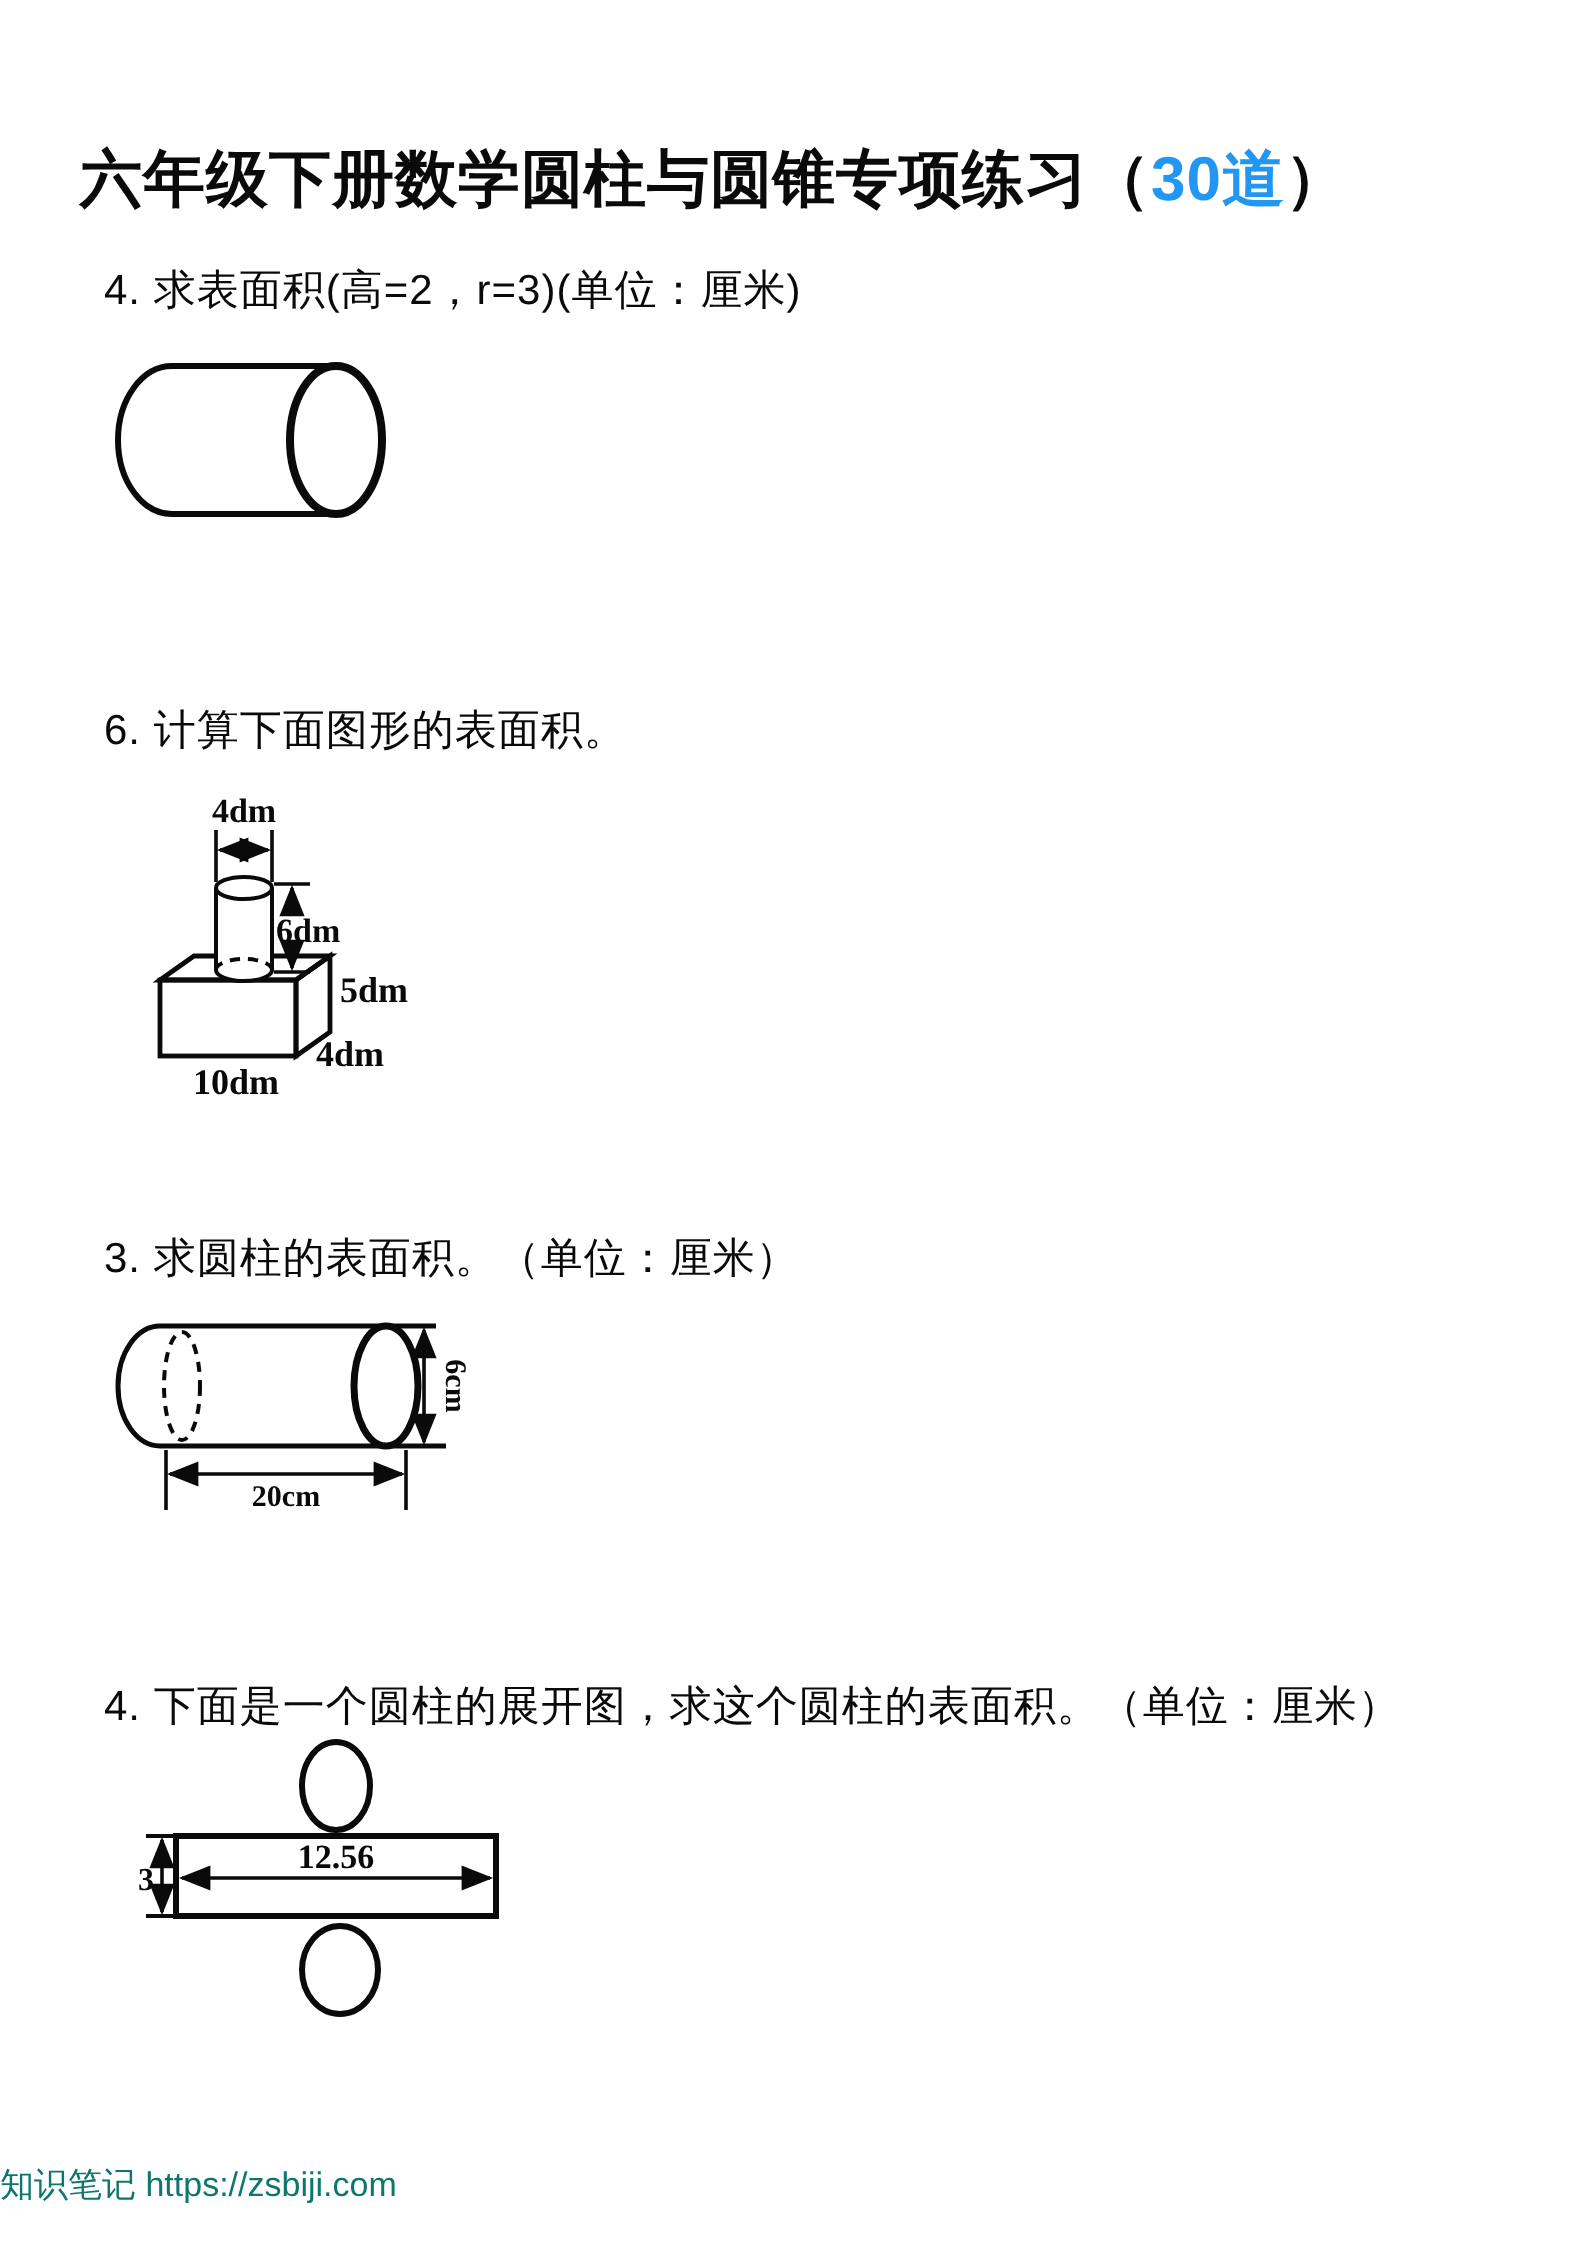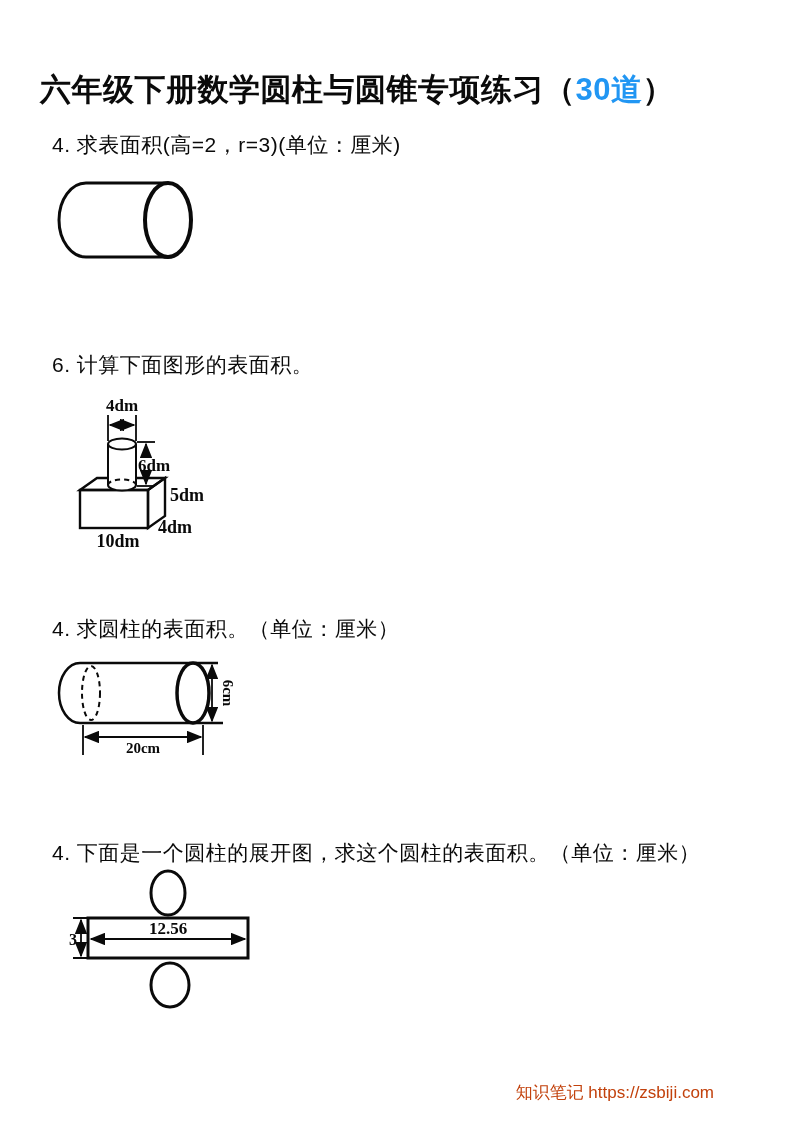--- a/index.html
+++ b/index.html
@@ -33,23 +33,23 @@
   .fig2{left:60px;top:392px;}
   .fig3{left:55px;top:650px;}
   .fig4{left:60px;top:866px;}
   .fig text{
     font-family:"Liberation Serif",serif;
     font-weight:bold;
     fill:#0a0a0a;
   }
   .footer{
     position:absolute;top:1064px;left:0;width:100%;
-    text-align:right;
+    text-align:left;
     font-size:17px;
-    color:#c2410c;
+    color:#0f766e;
   }
 </style>
 </head>
 <body>
 
 <div class="page">
 
   <h1 class="title"><span>六年级下册数学圆柱与圆锥专项练习（</span><span style="color: rgb(33, 150, 243);">30道</span><span>）</span></h1>
 
   <p class="question q1">4. 求表面积(高=2，r=3)(单位：厘米)</p>
@@ -96,21 +96,21 @@
       <line x1="86" y1="52" x2="86" y2="63" marker-start="url(#ar2)"></line>
       <line x1="86" y1="82" x2="86" y2="92" marker-end="url(#ar2)"></line>
     </g>
     <text x="78" y="79" font-size="17">6dm</text>
 
     <text x="110" y="109" font-size="18">5dm</text>
     <text x="98" y="141" font-size="18">4dm</text>
     <text x="58" y="155" font-size="18" text-anchor="middle">10dm</text>
   </svg>
 
-  <p class="question q3">4. 求圆柱的表面积。（单位：厘米）</p>
+  <p class="question q3">3. 求圆柱的表面积。（单位：厘米）</p>
 
   <svg class="fig fig3" width="240" height="112" viewBox="0 0 240 112">
     <defs>
       <marker id="ar3" viewBox="0 0 10 8" refX="9" refY="4" markerWidth="9" markerHeight="7" orient="auto-start-reverse">
         <path d="M0,0 L10,4 L0,8 z" fill="#0a0a0a"></path>
       </marker>
     </defs>
     <g fill="none" stroke="#0a0a0a" stroke-width="2.5">
       <line x1="25" y1="13" x2="163" y2="13"></line>
       <line x1="25" y1="73" x2="168" y2="73"></line>

